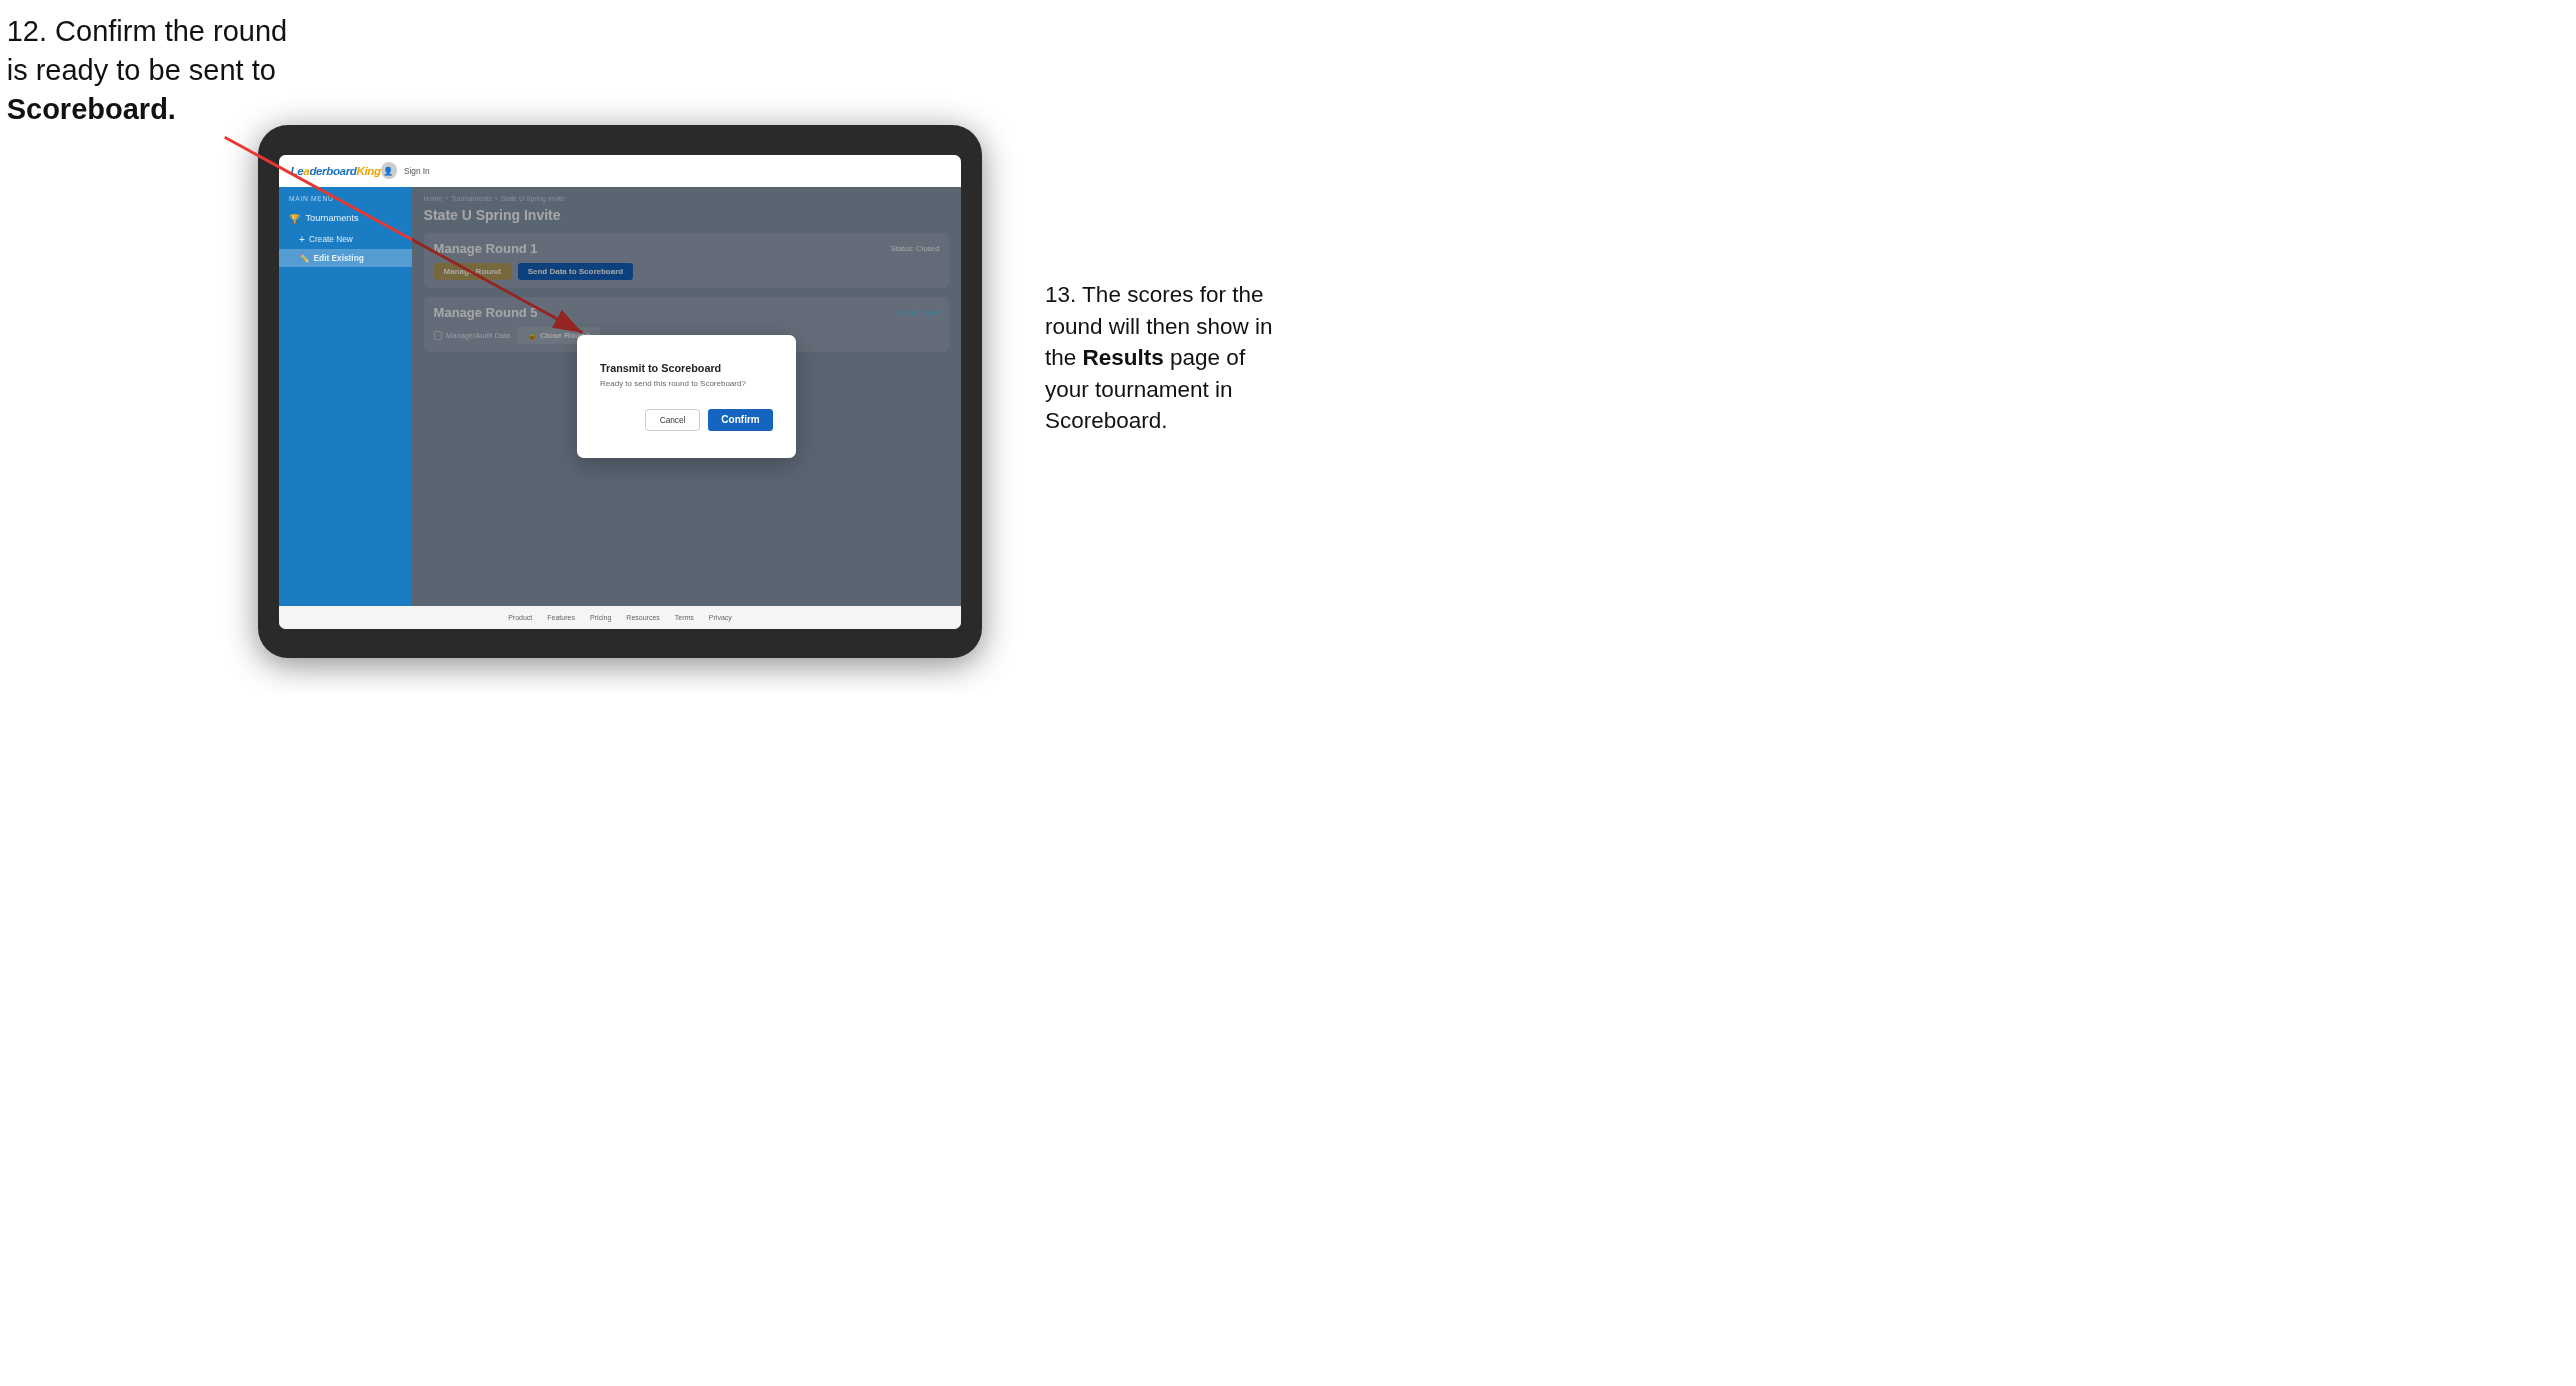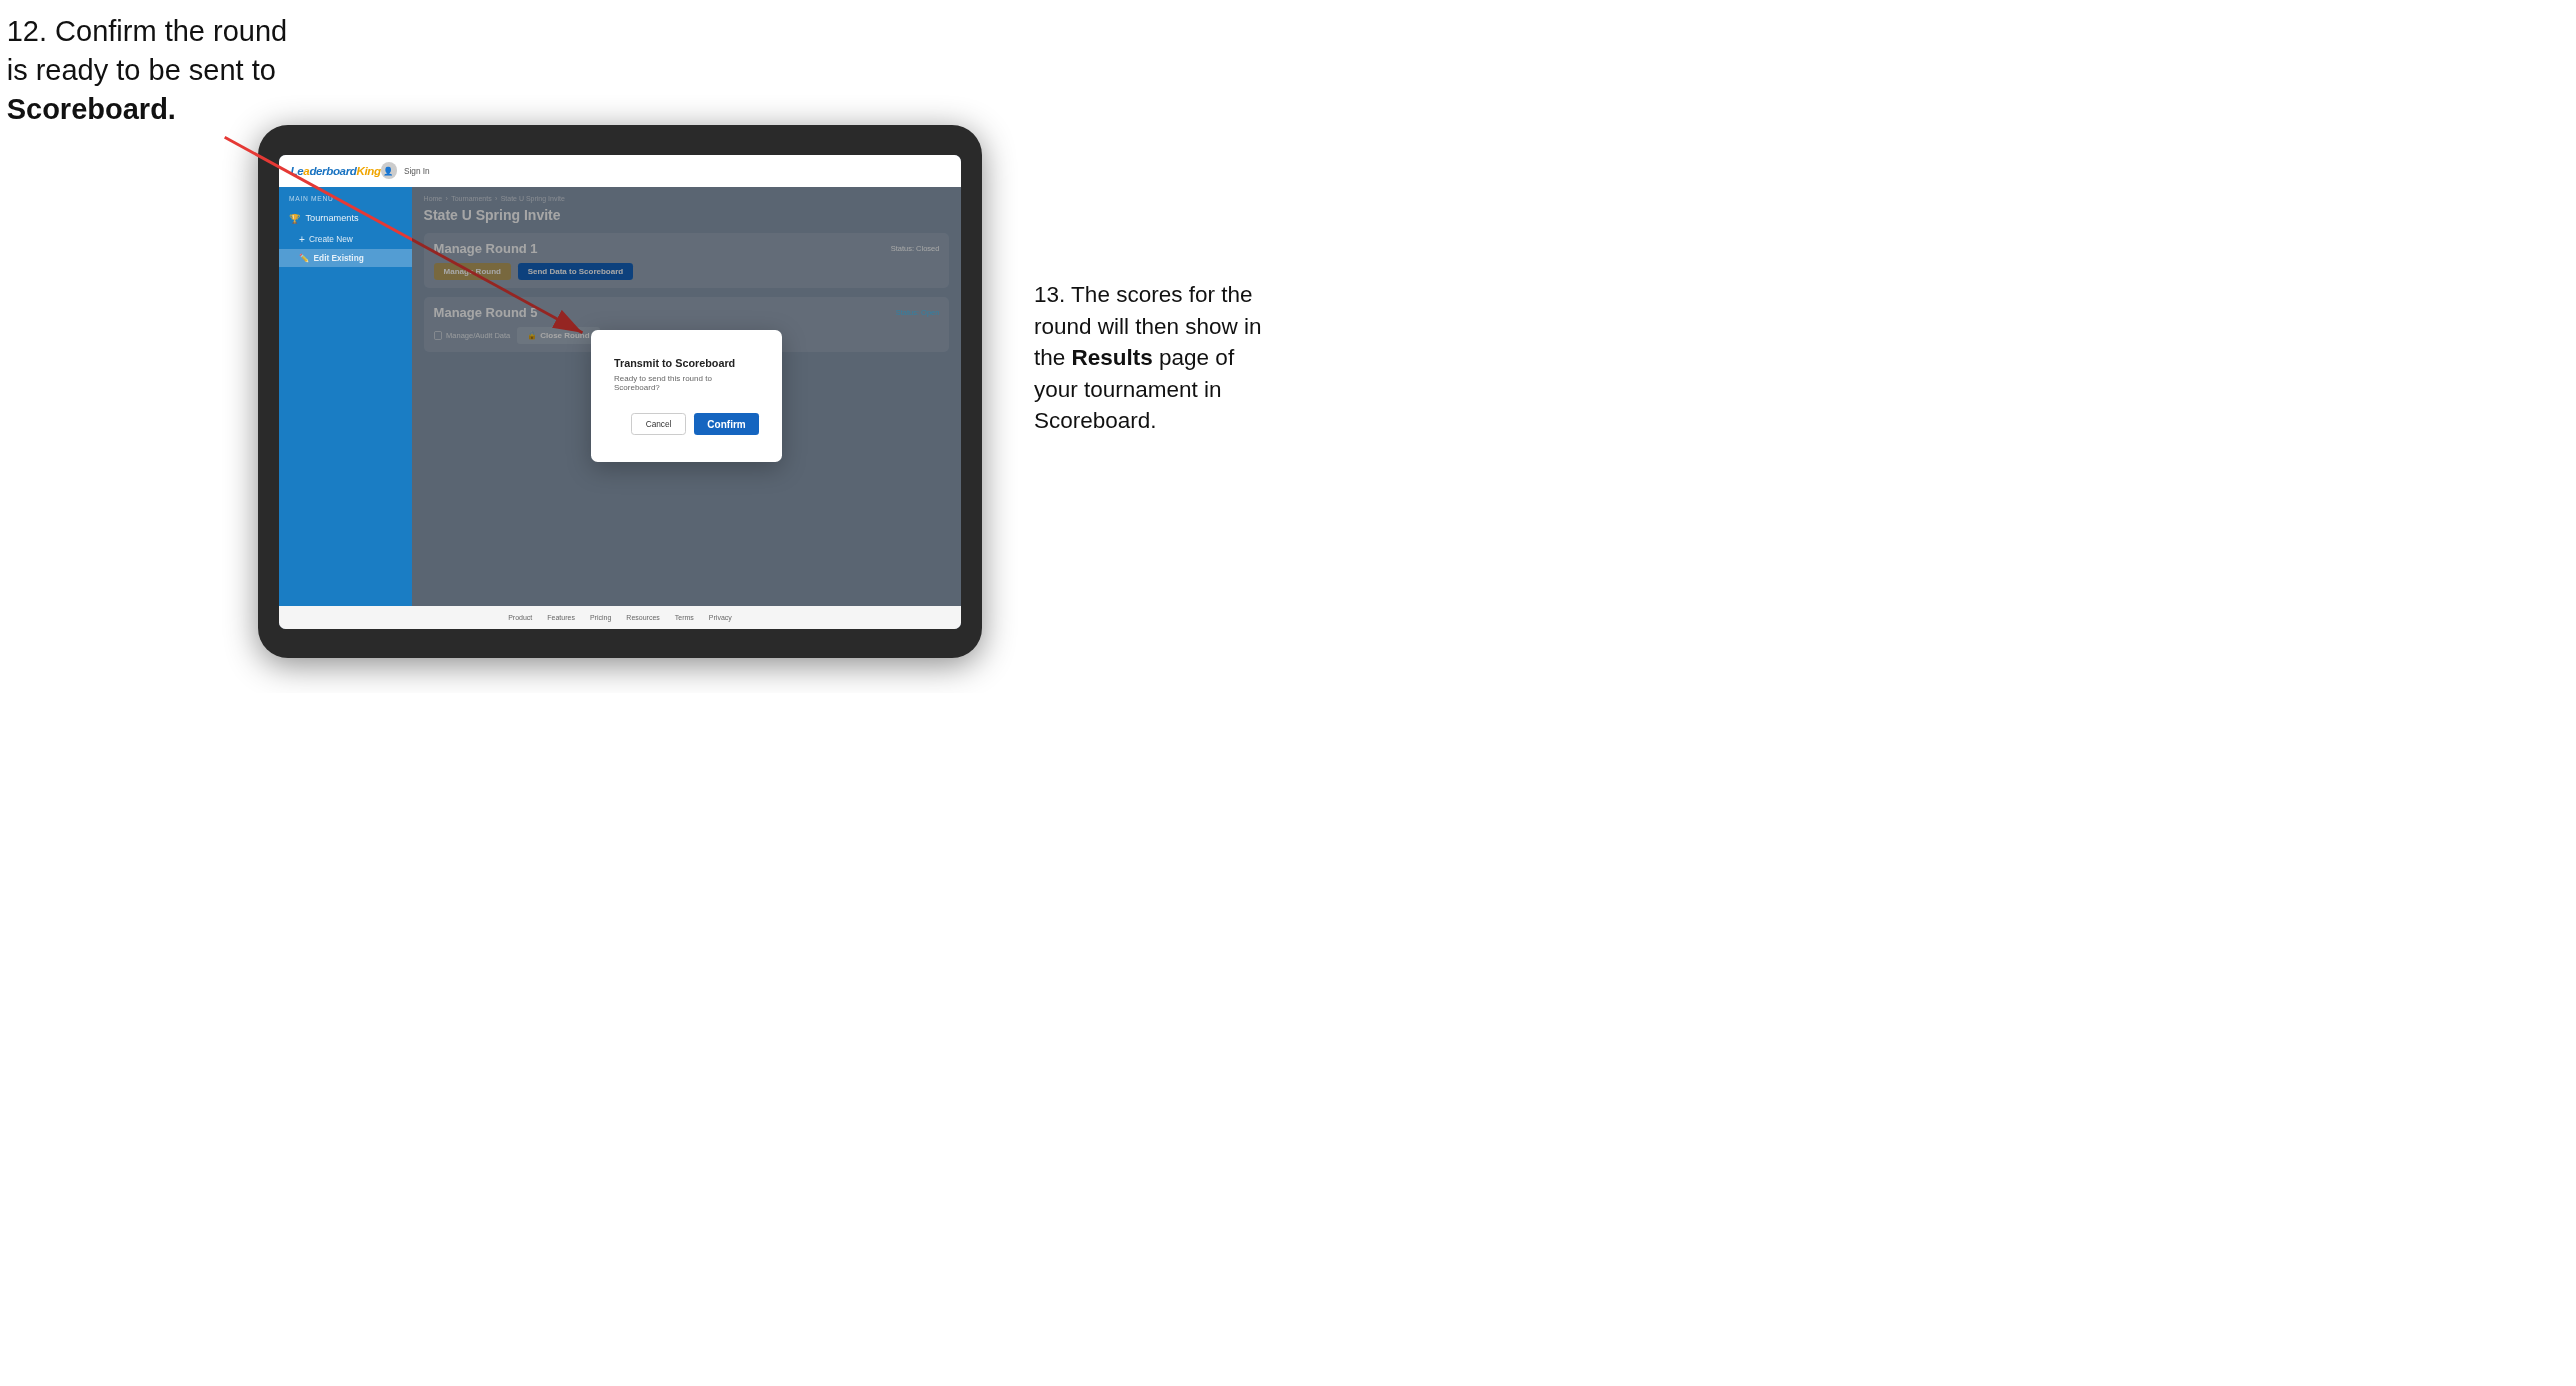--- a/index.html
+++ b/index.html
@@ -33,21 +33,21 @@
       width: 100%;
       height: 100%;
       pointer-events: none;
       z-index: 9;
     }
 
     
     .annotation-right {
       position: absolute;
       top: 279px;
-      right: 13px;
+      right: 2px;
       font-size: 22.5px;
       line-height: 1.4;
       color: #111;
       max-width: 241px;
       z-index: 10;
     }
     .annotation-right strong { font-weight: 800; }
 
     
     .tablet {
@@ -280,21 +280,21 @@
       background: rgba(0,0,0,0.35);
       display: flex;
       align-items: center;
       justify-content: center;
       z-index: 50;
     }
     .modal {
       background: #fff;
       border-radius: 6.7px;
       padding: 27px 23px;
-      width: 191px;
+      width: 219px;
       box-shadow: 0 6.7px 25px rgba(0,0,0,0.25);
     }
     .modal-title {
       font-size: 10.8px;
       font-weight: 700;
       color: #222;
       margin-bottom: 5px;
     }
     .modal-subtitle {
       font-size: 8px;

